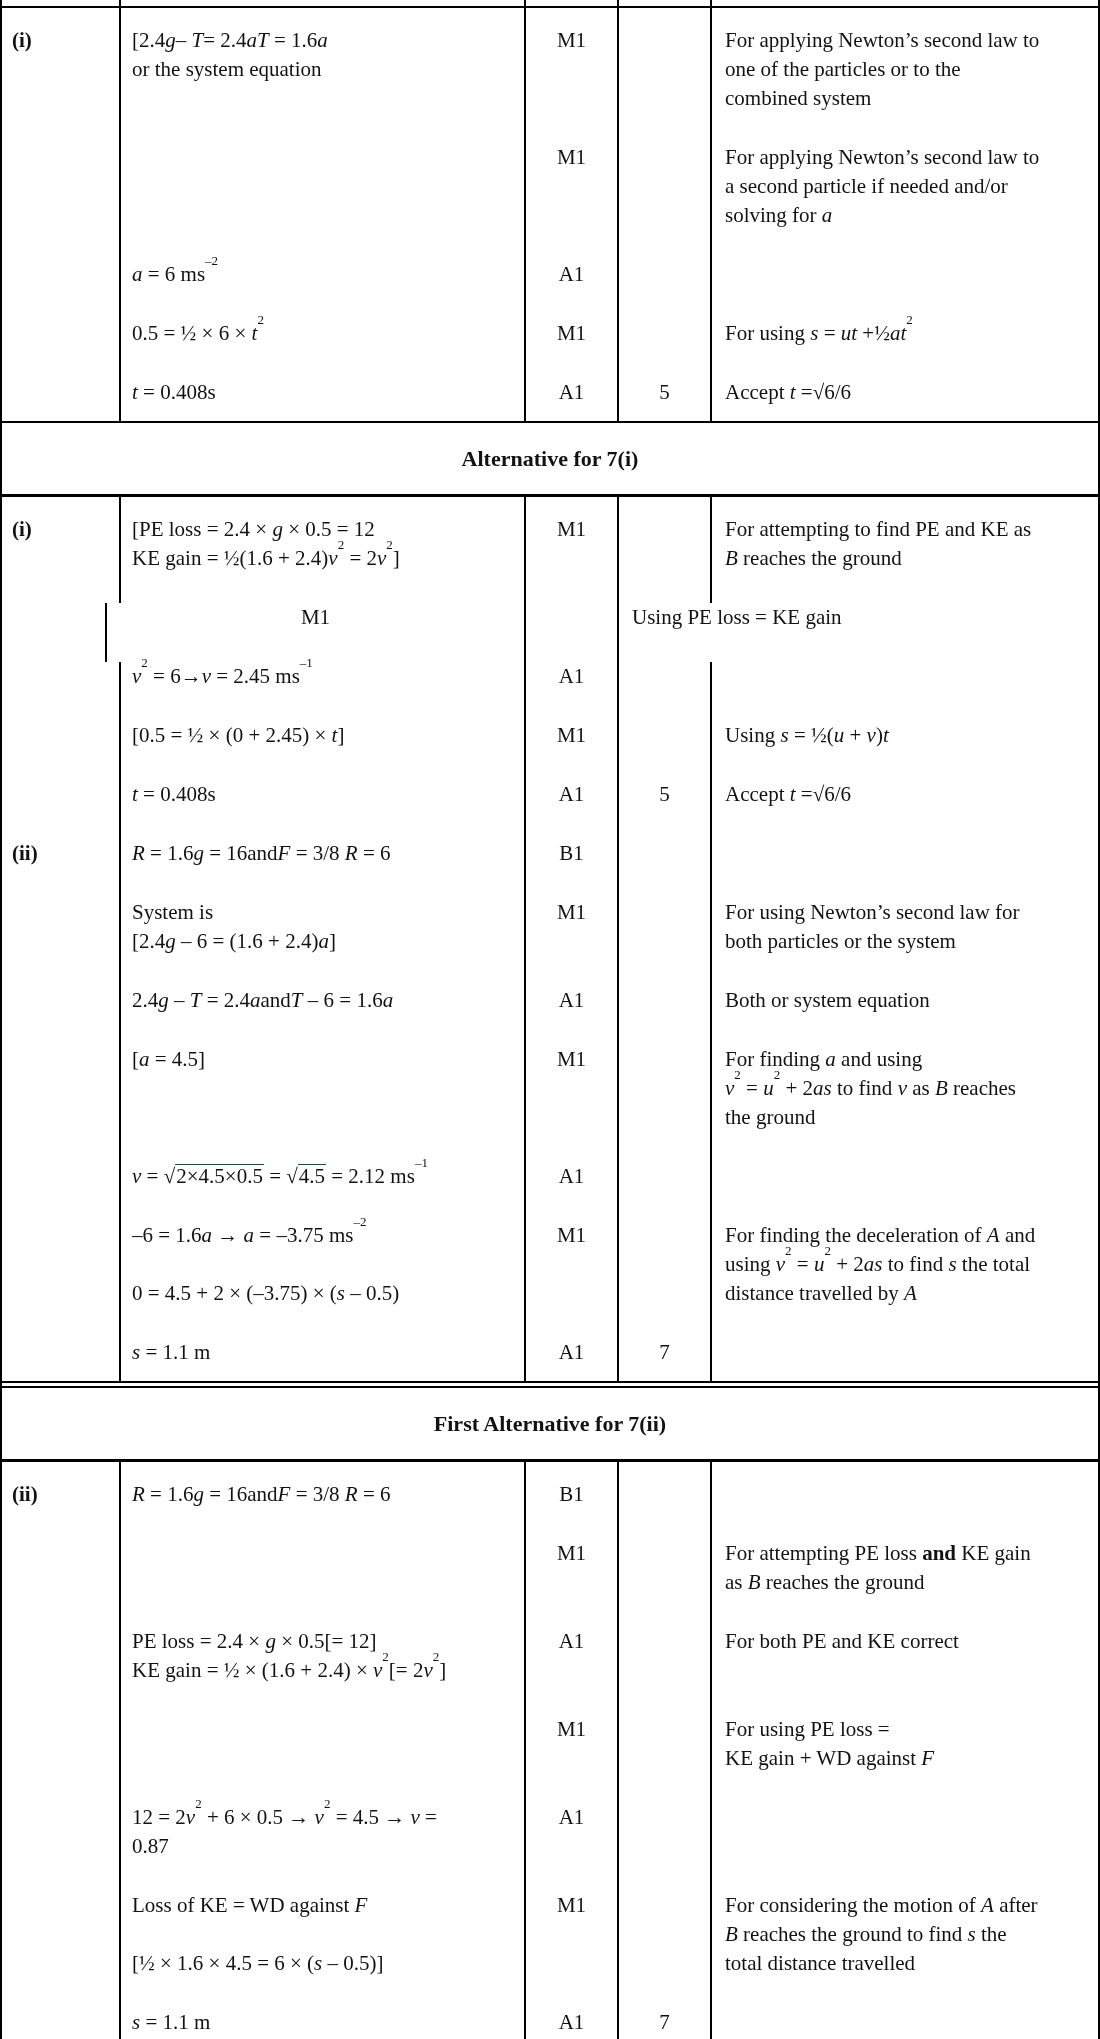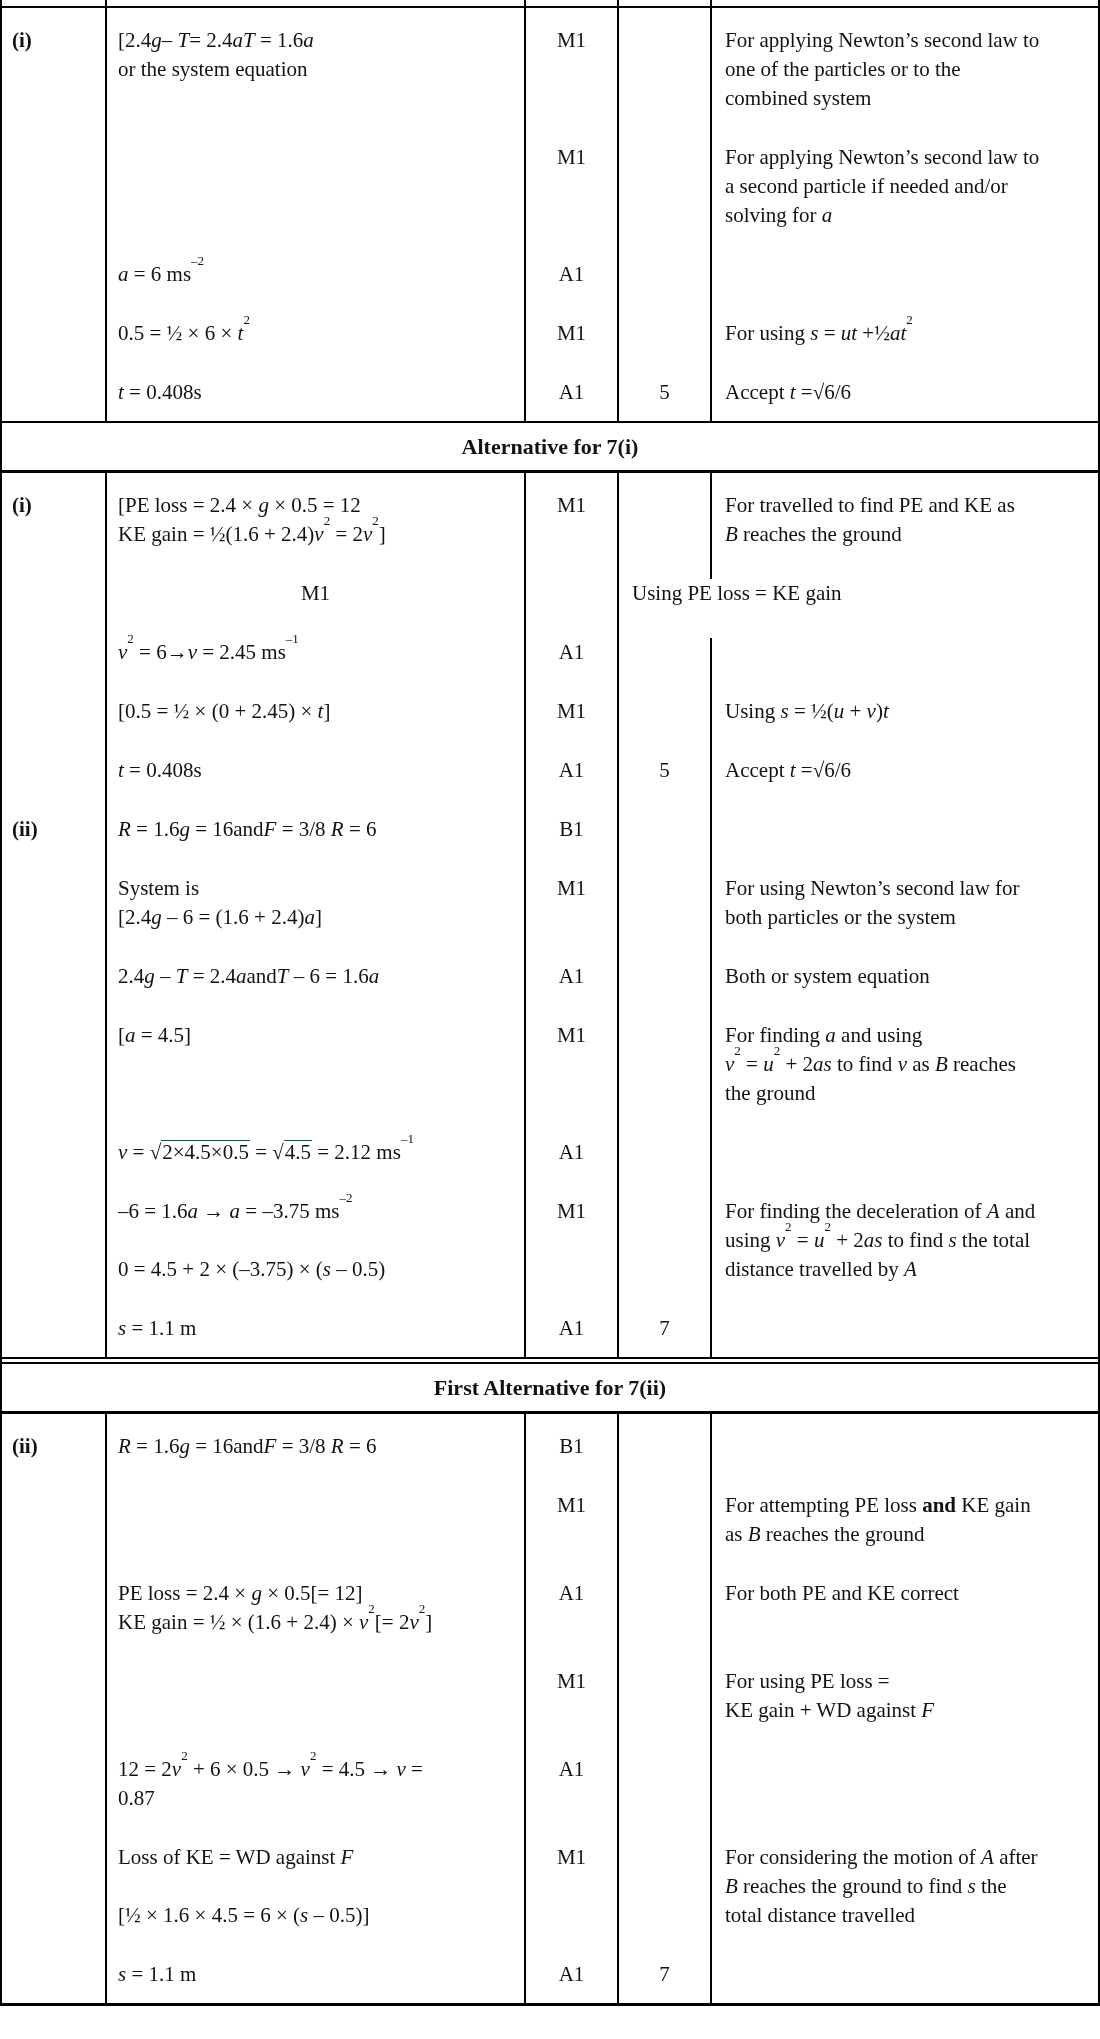--- a/index.html
+++ b/index.html
@@ -18,33 +18,33 @@
   }
   .stub-row, .row {
     display: grid;
     grid-template-columns: 103px 419px 93px 93px 1fr;
   }
   .stub-row { height: 6px; }
   .stub-row .cell { padding: 0; }
   .cell { box-sizing: border-box; min-width: 0; }
   .c-work, .c-mark, .c-total, .c-comment { border-left: 2px solid #000; }
   .c-part { padding-left: 10px; font-weight: bold; }
-  .c-work { padding-left: 11px; }
+  .c-work { padding-left: 11px; margin-left: 14px; }
   .c-mark { font-weight: normal; text-align: center; }
   .c-total { text-align: center; }
   .c-comment { padding-left: 13px; padding-right: 16px; }
   .row .cell { padding-bottom: 30px; }
   .row.first .cell { padding-top: 18px; }
   .row.last .cell { padding-bottom: 14px; }
   .line { white-space: nowrap; }
   .sep-1 { border-top: 2px solid #000; height: 0; }
   .sep-3 { border-top: 3px solid #000; height: 0; }
   .sep-dbl { height: 3px; border-top: 2px solid #000; border-bottom: 2px solid #000; }
   .band {
-    height: 47px;
+    height: 71px;
     display: flex;
     align-items: center;
     justify-content: center;
     font-weight: bold;
     font-size: 22px;
   }
   i { font-style: italic; }
   b { font-weight: bold; }
   sup.sp { font-size: 13px; position: relative; top: -8px; line-height: 0; }
   .vinc { display: inline-block; border-top: 1px solid #14532d; line-height: 23px; padding: 0 1px; }
@@ -143,21 +143,21 @@
             <div class="cell c-part">(i)</div>
             <div class="cell c-work">
               <div class="line">[PE loss = 2.4 × <i>g</i> × 0.5 = 12</div>
               <div class="line">KE gain = ½(1.6 + 2.4)<i>v</i><sup class="sp">2</sup> = 2<i>v</i><sup class="sp">2</sup>]</div>
             </div>
             <div class="cell c-mark">
               <div class="line">M1</div>
             </div>
             <div class="cell c-total"></div>
             <div class="cell c-comment">
-              <div class="line">For travelled to find PE and KE as</div>
+              <div class="line">For attempting to find PE and KE as</div>
               <div class="line"><i>B</i> reaches the ground</div>
             </div>
           </div>
           <div class="row">
             <div class="cell c-part"></div>
             <div class="cell c-mark">
               <div class="line">M1</div>
             </div>
             <div class="cell c-total"></div>
             <div class="cell c-comment">

